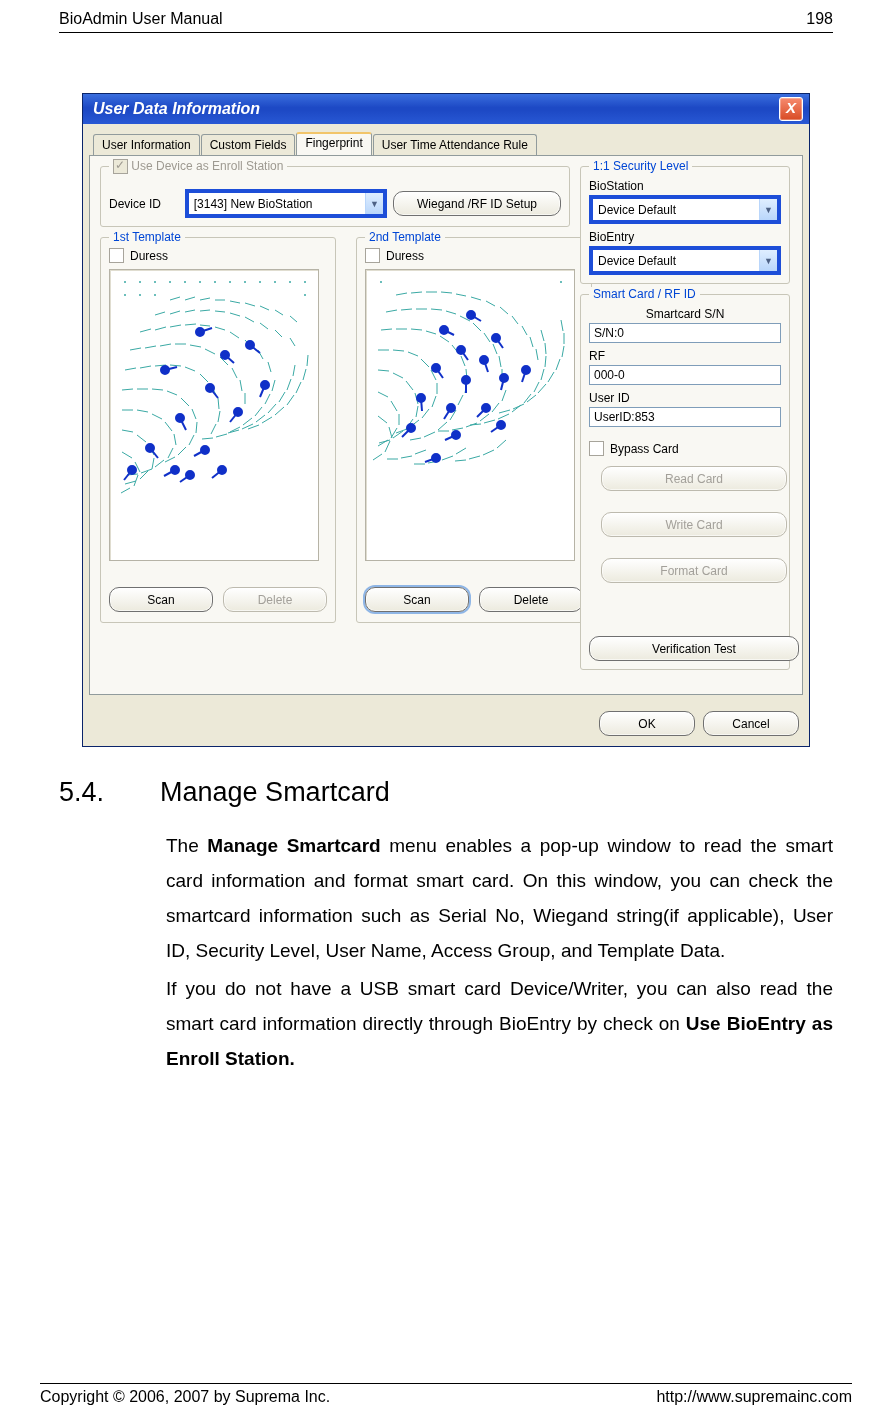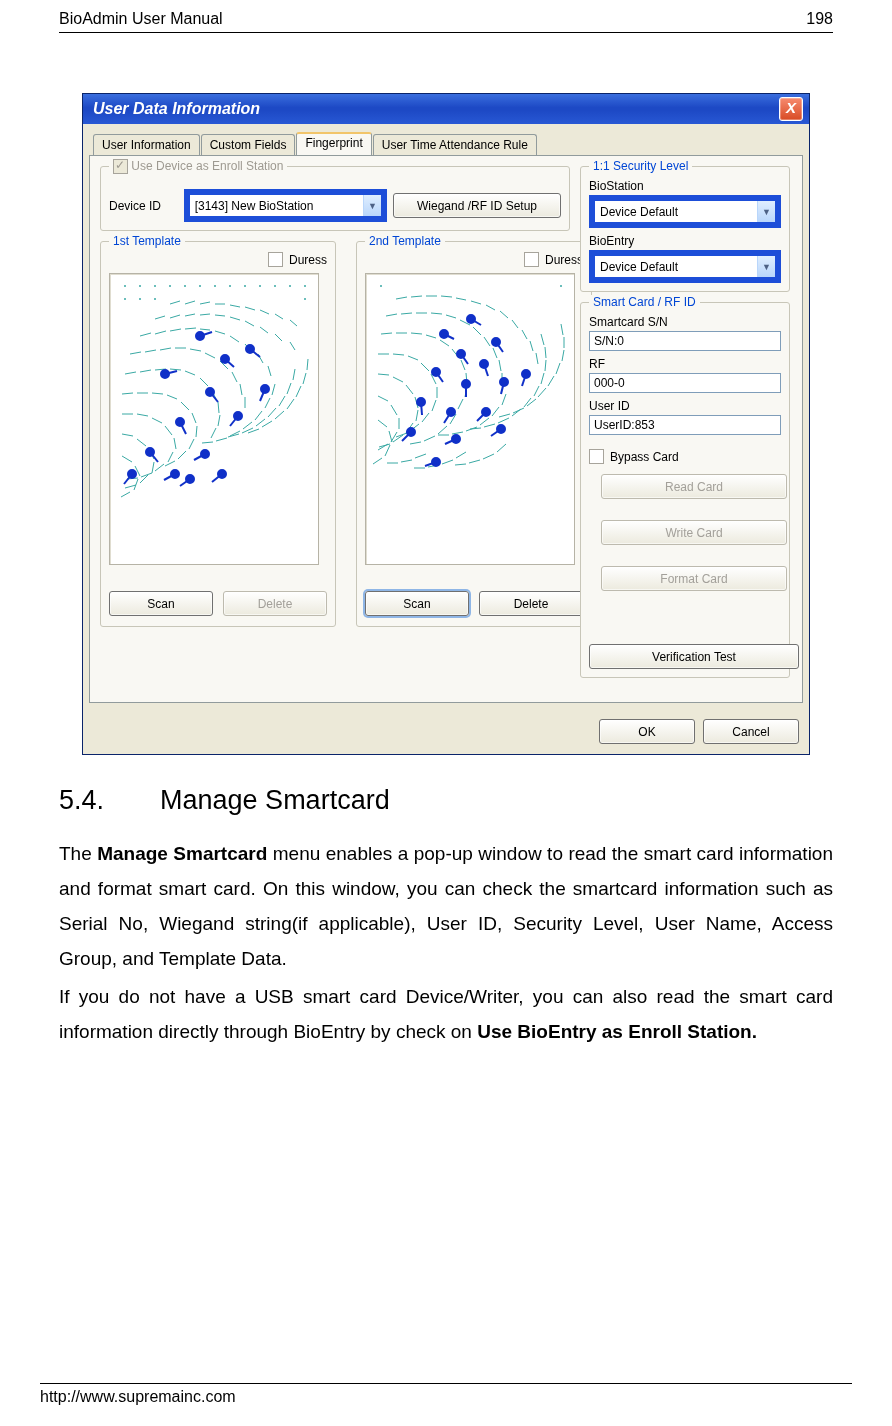--- a/index.html
+++ b/index.html
@@ -152,21 +152,21 @@
     display: flex;
     align-items: center;
     gap: 6px;
   }
   .enroll-row .lbl {
     font-size: 12px;
     color: #000;
   }
   .combo {
     height: 21px;
-    border: 6px solid #1d4ed8;
+    border: 4px solid #1d4ed8;
     background: #fff;
     display: flex;
     align-items: center;
     justify-content: space-between;
     padding-left: 5px;
     font-size: 12px;
   }
   .combo .arrow {
     width: 17px;
     height: 100%;
@@ -175,21 +175,21 @@
     color: #4d6185;
     display: flex;
     align-items: center;
     justify-content: center;
     font-size: 9px;
   }
   .btn {
     height: 23px;
     min-width: 76px;
     border: 1px solid #707070;
-    border-radius: 3px;
+    border-radius: 10px;
     background: linear-gradient(to bottom, #ffffff, #eceade);
     font-size: 12px;
     color: #000;
     display: inline-flex;
     align-items: center;
     justify-content: center;
     padding: 0 8px;
     box-shadow: inset 0 0 0 1px rgba(255,255,255,0.6);
   }
   .btn.disabled {
@@ -202,21 +202,21 @@
   .templates-row {
     display: flex;
     gap: 20px;
   }
   .template-grp {
     width: 228px;
     padding: 10px 8px 10px;
   }
   .duress-row {
     display: flex;
-    justify-content: flex-end;
+    justify-content: flex-start;
     align-items: center;
     gap: 6px;
     font-size: 12px;
     margin-bottom: 6px;
   }
   .fp-canvas {
     width: 208px;
     height: 290px;
     background: #fff;
     border: 1px solid #b6b3a6;
@@ -265,20 +265,21 @@
     font-size: 27px;
     font-family: Arial, sans-serif;
     margin: 30px 0 20px 0;
     display: flex;
     gap: 56px;
   }
   .bodytext {
     font-size: 19px;
     line-height: 1.85;
     text-align: justify;
+    margin-left: 107px;
   }
   .bodytext p {
     margin: 0 0 2px 0;
   }
   .footer {
     position: absolute;
     bottom: 20px;
     left: 40px;
     right: 40px;
   }
@@ -499,21 +500,21 @@
               </div>
               <div class="smalllbl">BioEntry</div>
               <div class="combo">
                 <span>Device Default</span>
                 <span class="arrow">▼</span>
               </div>
             </div>
 
             <div class="grp">
               <div class="grp-title">Smart Card / RF ID</div>
-              <div class="smalllbl" style="margin-top:0;">Smartcard S/N</div>
+              <div class="smalllbl" style="margin-top:0;text-align:center;">Smartcard S/N</div>
               <div class="txt">S/N:0</div>
               <div class="smalllbl">RF</div>
               <div class="txt">000-0</div>
               <div class="smalllbl">User ID</div>
               <div class="txt">UserID:853</div>
 
               <div style="display:flex;align-items:center;gap:6px;margin:14px 0 10px;">
                 <span class="chk"></span>
                 <span style="font-size:12px;">Bypass Card</span>
               </div>
@@ -545,17 +546,18 @@
       <span>The </span><b>Manage Smartcard</b><span> menu enables a pop-up window to read the smart card information and format smart card. On this window, you can check the smartcard information such as Serial No, Wiegand string(if applicable), User ID, Security Level, User Name, Access Group, and Template Data.</span>
     </p>
     <p>
       <span>If you do not have a USB smart card Device/Writer, you can also read the smart card information directly through BioEntry by check on </span><b>Use BioEntry as Enroll Station.</b>
     </p>
   </div>
 
   <div class="footer">
     <hr class="rule">
     <div class="footer-row">
+      <span>Copyright © 2006, 2007 by Suprema Inc.</span>
       <span>http://www.supremainc.com</span>
     </div>
   </div>
 
 </div>
 
 </body></html>

